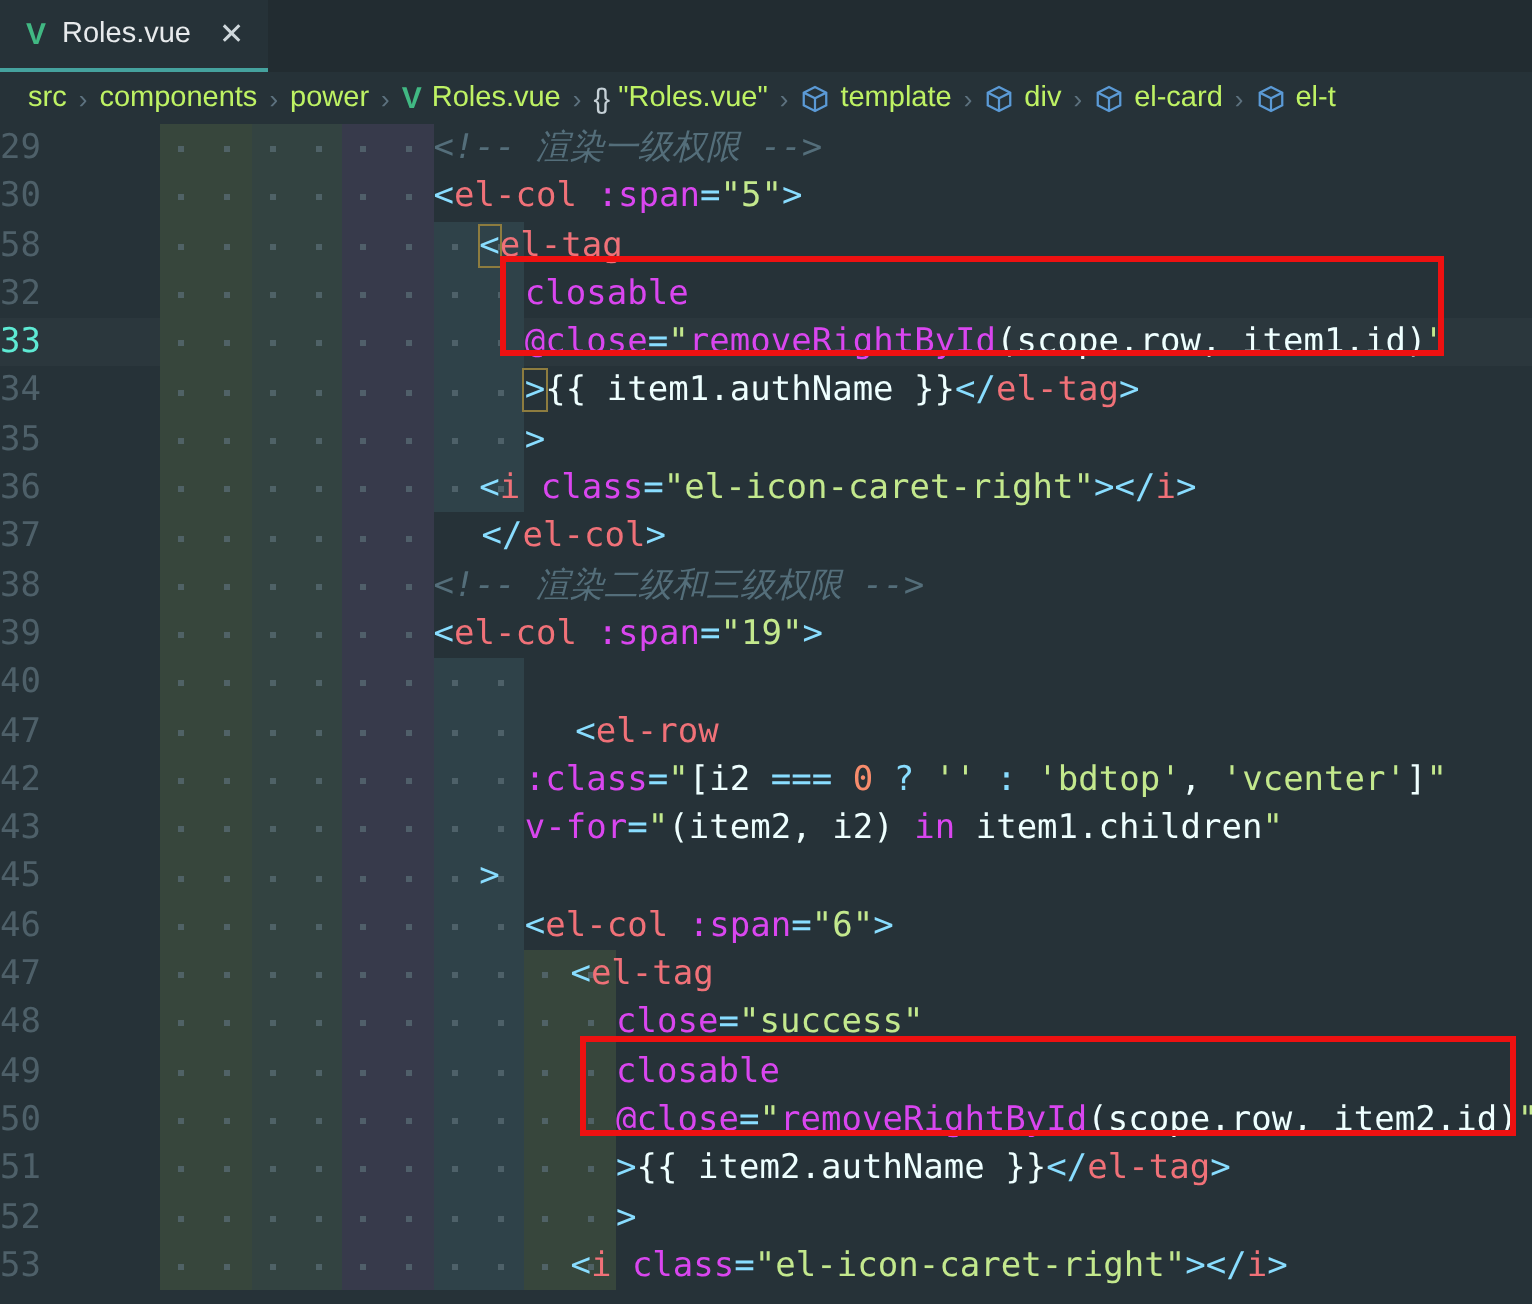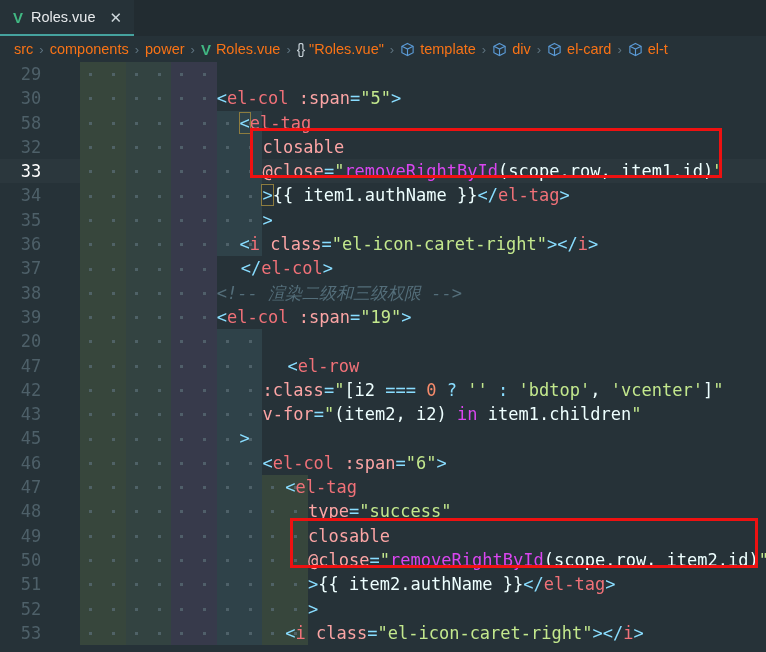--- a/index.html
+++ b/index.html
@@ -60,21 +60,21 @@
     align-items: center;
     padding-left: 14px;
     overflow: hidden;
     white-space: nowrap;
     font-family: "Liberation Sans", sans-serif;
     font-size: 14.5px;
     color: #7b91a0;
   }
   .bc-seg { display: inline-flex; align-items: center; gap: 5px; }
   .bc-sep { color: #5d727f; margin: 0 6px; font-size: 13px; }
-  .bc-text { color: #f97316; }
+  .bc-text { color: #bef264; }
   .bc-ico-vue { color: #41b883; font-weight: bold; font-size: 15px; }
   .bc-ico-brace { color: #c5d0d6; font-size: 14px; letter-spacing:-1px;}
   .bc-ico-cube { width: 15px; height: 15px; display:inline-block; }
 
   
   #editor {
     position: relative;
     height: 590px;
     background: #263238;
     overflow: hidden;
@@ -85,28 +85,28 @@
     line-height: 24.3px;
     white-space: pre;
     font-size: 17px;
     font-family: "DejaVu Sans Mono", monospace;
   }
   .row.cur { background: #2b373d; }
   .gutter {
     position: absolute;
     left: 0; top: 0;
     width: 76px;
-    text-align: center;
+    text-align: left;
     padding-right: 14px;
     color: #4e6069;
     font-size: 17px;
     font-family: "DejaVu Sans Mono", monospace;
     z-index: 3;
   }
-  .row.cur .gutter { color: #ffffff; }
+  .row.cur .gutter { color: #5eead4; }
   .indents {
     position: absolute;
     left: 80px; top: 0; bottom: 0;
     display: flex;
     z-index: 1;
   }
   .ind {
     width: 45.6px;
     height: 100%;
     position: relative;
@@ -130,21 +130,21 @@
     left: 80px; top: 0;
     z-index: 2;
     white-space: pre;
     font-size: 17px;
     font-family: "DejaVu Sans Mono", monospace;
     letter-spacing: 0.01px;
   }
   
   .t-punct   { color: #89ddff; }
   .t-tag     { color: #f07178; }
-  .t-attr    { color: #fca5a5; }
+  .t-attr    { color: #d946ef; }
   .t-str     { color: #c3e88d; }
   .t-num     { color: #f78c6c; }
   .t-fn      { color: #d946ef; }
   .t-plain   { color: #eeffff; }
   .t-cmt     { color: #546e7a; font-style: italic; }
   .t-op      { color: #89ddff; }
 
   
   .brmatch {
     outline: 1px solid #8d7c3f;
@@ -225,39 +225,39 @@
       <svg class="bc-ico-cube" viewBox="0 0 16 16" fill="none" stroke="#5b9ad6" stroke-width="1.2">
         <path d="M8 1.6 L14 4.6 L14 11.4 L8 14.4 L2 11.4 L2 4.6 Z"></path>
         <path d="M2 4.6 L8 7.6 L14 4.6"></path>
         <path d="M8 7.6 L8 14.4"></path>
       </svg>
       <span class="bc-text">el-t</span>
     </span>
   </div>
 
 <div id="editor">
-    <div class="row"><div class="gutter">29</div><div class="indents"><div class="ind c0"></div><div class="ind c1"></div><div class="ind c2"></div></div></div>
+    <div class="row"><div class="gutter">29</div><div class="indents"><div class="ind c0"></div><div class="ind c1"></div><div class="ind c2"></div></div><div class="code" style="left: 216.8px;"><span class="t-cmt">&lt;!-- 渲染一级权限 --&gt;</span></div></div>
     <div class="row"><div class="gutter">30</div><div class="indents"><div class="ind c0"></div><div class="ind c1"></div><div class="ind c2"></div></div><div class="code" style="left: 216.8px;"><span class="t-punct">&lt;</span><span class="t-tag">el-col</span><span class="t-plain"> </span><span class="t-attr">:span</span><span class="t-op">=</span><span class="t-str">"5"</span><span class="t-punct">&gt;</span></div></div>
     <div class="row"><div class="gutter">58</div><div class="indents"><div class="ind c0"></div><div class="ind c1"></div><div class="ind c2"></div><div class="ind c3"></div></div><div class="code" style="left: 239.6px;"><span class="t-punct brmatch">&lt;</span><span class="t-tag">el-tag</span></div></div>
     <div class="row"><div class="gutter">32</div><div class="indents"><div class="ind c0"></div><div class="ind c1"></div><div class="ind c2"></div><div class="ind c3"></div></div><div class="code" style="left: 262.4px;"><span class="t-attr">closable</span></div></div>
     <div class="row cur"><div class="gutter">33</div><div class="indents"><div class="ind c0"></div><div class="ind c1"></div><div class="ind c2"></div><div class="ind c3"></div></div><div class="code" style="left: 262.4px;"><span class="t-attr">@close</span><span class="t-op">=</span><span class="t-str">"</span><span class="t-fn">removeRightById</span><span class="t-plain">(scope.row, item1.id)</span><span class="t-str">"</span></div></div>
     <div class="row"><div class="gutter">34</div><div class="indents"><div class="ind c0"></div><div class="ind c1"></div><div class="ind c2"></div><div class="ind c3"></div></div><div class="code" style="left: 262.4px;"><span class="t-punct brmatch">&gt;</span><span class="t-plain">{{ item1.authName }}</span><span class="t-punct">&lt;/</span><span class="t-tag">el-tag</span><span class="t-punct">&gt;</span></div></div>
     <div class="row"><div class="gutter">35</div><div class="indents"><div class="ind c0"></div><div class="ind c1"></div><div class="ind c2"></div><div class="ind c3"></div></div><div class="code" style="left: 262.4px;"><span class="t-punct">&gt;</span></div></div>
     <div class="row"><div class="gutter">36</div><div class="indents"><div class="ind c0"></div><div class="ind c1"></div><div class="ind c2"></div><div class="ind c3"></div></div><div class="code" style="left: 239.6px;"><span class="t-punct">&lt;</span><span class="t-tag">i</span><span class="t-plain"> </span><span class="t-attr">class</span><span class="t-op">=</span><span class="t-str">"el-icon-caret-right"</span><span class="t-punct">&gt;&lt;/</span><span class="t-tag">i</span><span class="t-punct">&gt;</span></div></div>
     <div class="row"><div class="gutter">37</div><div class="indents"><div class="ind c0"></div><div class="ind c1"></div><div class="ind c2"></div></div><div class="code" style="left: 216.8px; padding-left: 24px;"><span class="t-punct">&lt;/</span><span class="t-tag">el-col</span><span class="t-punct">&gt;</span></div></div>
     <div class="row"><div class="gutter">38</div><div class="indents"><div class="ind c0"></div><div class="ind c1"></div><div class="ind c2"></div></div><div class="code" style="left: 216.8px;"><span class="t-cmt">&lt;!-- 渲染二级和三级权限 --&gt;</span></div></div>
     <div class="row"><div class="gutter">39</div><div class="indents"><div class="ind c0"></div><div class="ind c1"></div><div class="ind c2"></div></div><div class="code" style="left: 216.8px;"><span class="t-punct">&lt;</span><span class="t-tag">el-col</span><span class="t-plain"> </span><span class="t-attr">:span</span><span class="t-op">=</span><span class="t-str">"19"</span><span class="t-punct">&gt;</span></div></div>
-    <div class="row"><div class="gutter">20</div><div class="indents"><div class="ind c0"></div><div class="ind c1"></div><div class="ind c2"></div><div class="ind c3"></div></div></div>
+    <div class="row"><div class="gutter">40</div><div class="indents"><div class="ind c0"></div><div class="ind c1"></div><div class="ind c2"></div><div class="ind c3"></div></div></div>
     <div class="row"><div class="gutter">47</div><div class="indents"><div class="ind c0"></div><div class="ind c1"></div><div class="ind c2"></div><div class="ind c3"></div></div><div class="code" style="left: 239.6px; margin-left: 48px;"><span class="t-punct">&lt;</span><span class="t-tag">el-row</span></div></div>
     <div class="row"><div class="gutter">42</div><div class="indents"><div class="ind c0"></div><div class="ind c1"></div><div class="ind c2"></div><div class="ind c3"></div></div><div class="code" style="left: 262.4px;"><span class="t-attr">:class</span><span class="t-op">=</span><span class="t-str">"</span><span class="t-plain">[i2 </span><span class="t-op">===</span><span class="t-plain"> </span><span class="t-num">0</span><span class="t-plain"> </span><span class="t-op">?</span><span class="t-plain"> </span><span class="t-str">''</span><span class="t-plain"> </span><span class="t-op">:</span><span class="t-plain"> </span><span class="t-str">'bdtop'</span><span class="t-plain">, </span><span class="t-str">'vcenter'</span><span class="t-plain">]</span><span class="t-str">"</span></div></div>
     <div class="row"><div class="gutter">43</div><div class="indents"><div class="ind c0"></div><div class="ind c1"></div><div class="ind c2"></div><div class="ind c3"></div></div><div class="code" style="left: 262.4px;"><span class="t-attr">v-for</span><span class="t-op">=</span><span class="t-str">"</span><span class="t-plain">(item2, i2) </span><span class="t-fn">in</span><span class="t-plain"> item1.children</span><span class="t-str">"</span></div></div>
     <div class="row"><div class="gutter">45</div><div class="indents"><div class="ind c0"></div><div class="ind c1"></div><div class="ind c2"></div><div class="ind c3"></div></div><div class="code" style="left: 239.6px;"><span class="t-punct">&gt;</span></div></div>
     <div class="row"><div class="gutter">46</div><div class="indents"><div class="ind c0"></div><div class="ind c1"></div><div class="ind c2"></div><div class="ind c3"></div></div><div class="code" style="left: 262.4px;"><span class="t-punct">&lt;</span><span class="t-tag">el-col</span><span class="t-plain"> </span><span class="t-attr">:span</span><span class="t-op">=</span><span class="t-str">"6"</span><span class="t-punct">&gt;</span></div></div>
     <div class="row"><div class="gutter">47</div><div class="indents"><div class="ind c0"></div><div class="ind c1"></div><div class="ind c2"></div><div class="ind c3"></div><div class="ind c0"></div></div><div class="code" style="left: 285.2px;"><span class="t-punct">&lt;</span><span class="t-tag">el-tag</span></div></div>
-    <div class="row"><div class="gutter">48</div><div class="indents"><div class="ind c0"></div><div class="ind c1"></div><div class="ind c2"></div><div class="ind c3"></div><div class="ind c0"></div></div><div class="code" style="left: 308px;"><span class="t-attr">type</span><span class="t-op">=</span><span class="t-str">"success"</span></div></div>
+    <div class="row"><div class="gutter">48</div><div class="indents"><div class="ind c0"></div><div class="ind c1"></div><div class="ind c2"></div><div class="ind c3"></div><div class="ind c0"></div></div><div class="code" style="left: 308px;"><span class="t-attr">close</span><span class="t-op">=</span><span class="t-str">"success"</span></div></div>
     <div class="row"><div class="gutter">49</div><div class="indents"><div class="ind c0"></div><div class="ind c1"></div><div class="ind c2"></div><div class="ind c3"></div><div class="ind c0"></div></div><div class="code" style="left: 308px;"><span class="t-attr">closable</span></div></div>
     <div class="row"><div class="gutter">50</div><div class="indents"><div class="ind c0"></div><div class="ind c1"></div><div class="ind c2"></div><div class="ind c3"></div><div class="ind c0"></div></div><div class="code" style="left: 308px;"><span class="t-attr">@close</span><span class="t-op">=</span><span class="t-str">"</span><span class="t-fn">removeRightById</span><span class="t-plain">(scope.row, item2.id)</span><span class="t-str">"</span></div></div>
     <div class="row"><div class="gutter">51</div><div class="indents"><div class="ind c0"></div><div class="ind c1"></div><div class="ind c2"></div><div class="ind c3"></div><div class="ind c0"></div></div><div class="code" style="left: 308px;"><span class="t-punct">&gt;</span><span class="t-plain">{{ item2.authName }}</span><span class="t-punct">&lt;/</span><span class="t-tag">el-tag</span><span class="t-punct">&gt;</span></div></div>
     <div class="row"><div class="gutter">52</div><div class="indents"><div class="ind c0"></div><div class="ind c1"></div><div class="ind c2"></div><div class="ind c3"></div><div class="ind c0"></div></div><div class="code" style="left: 308px;"><span class="t-punct">&gt;</span></div></div>
     <div class="row"><div class="gutter">53</div><div class="indents"><div class="ind c0"></div><div class="ind c1"></div><div class="ind c2"></div><div class="ind c3"></div><div class="ind c0"></div></div><div class="code" style="left: 285.2px;"><span class="t-punct">&lt;</span><span class="t-tag">i</span><span class="t-plain"> </span><span class="t-attr">class</span><span class="t-op">=</span><span class="t-str">"el-icon-caret-right"</span><span class="t-punct">&gt;&lt;/</span><span class="t-tag">i</span><span class="t-punct">&gt;</span></div></div>
     <div class="redbox" style="left: 250px; top: 66px; width: 472px; height: 50px; border-color: rgb(238, 17, 17);"></div>
     <div class="redbox" style="left: 290px; top: 456px; width: 468px; height: 50px; border-color: rgb(238, 17, 17);"></div>
   </div>
 
 </body></html>

